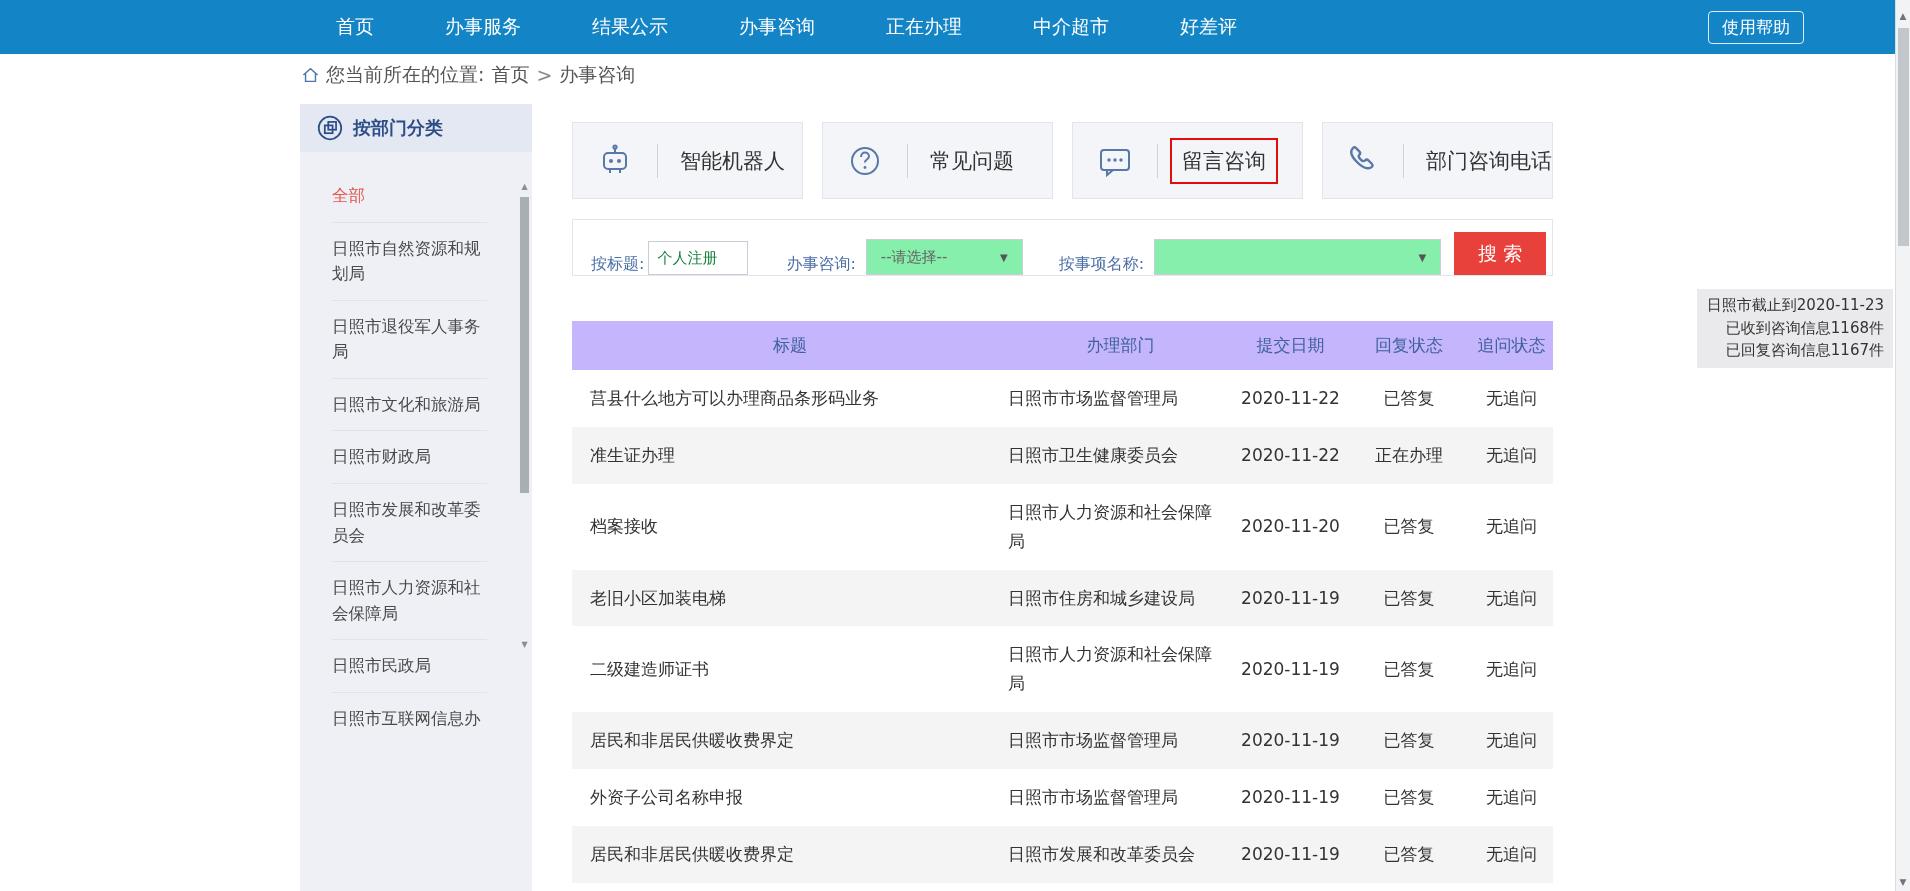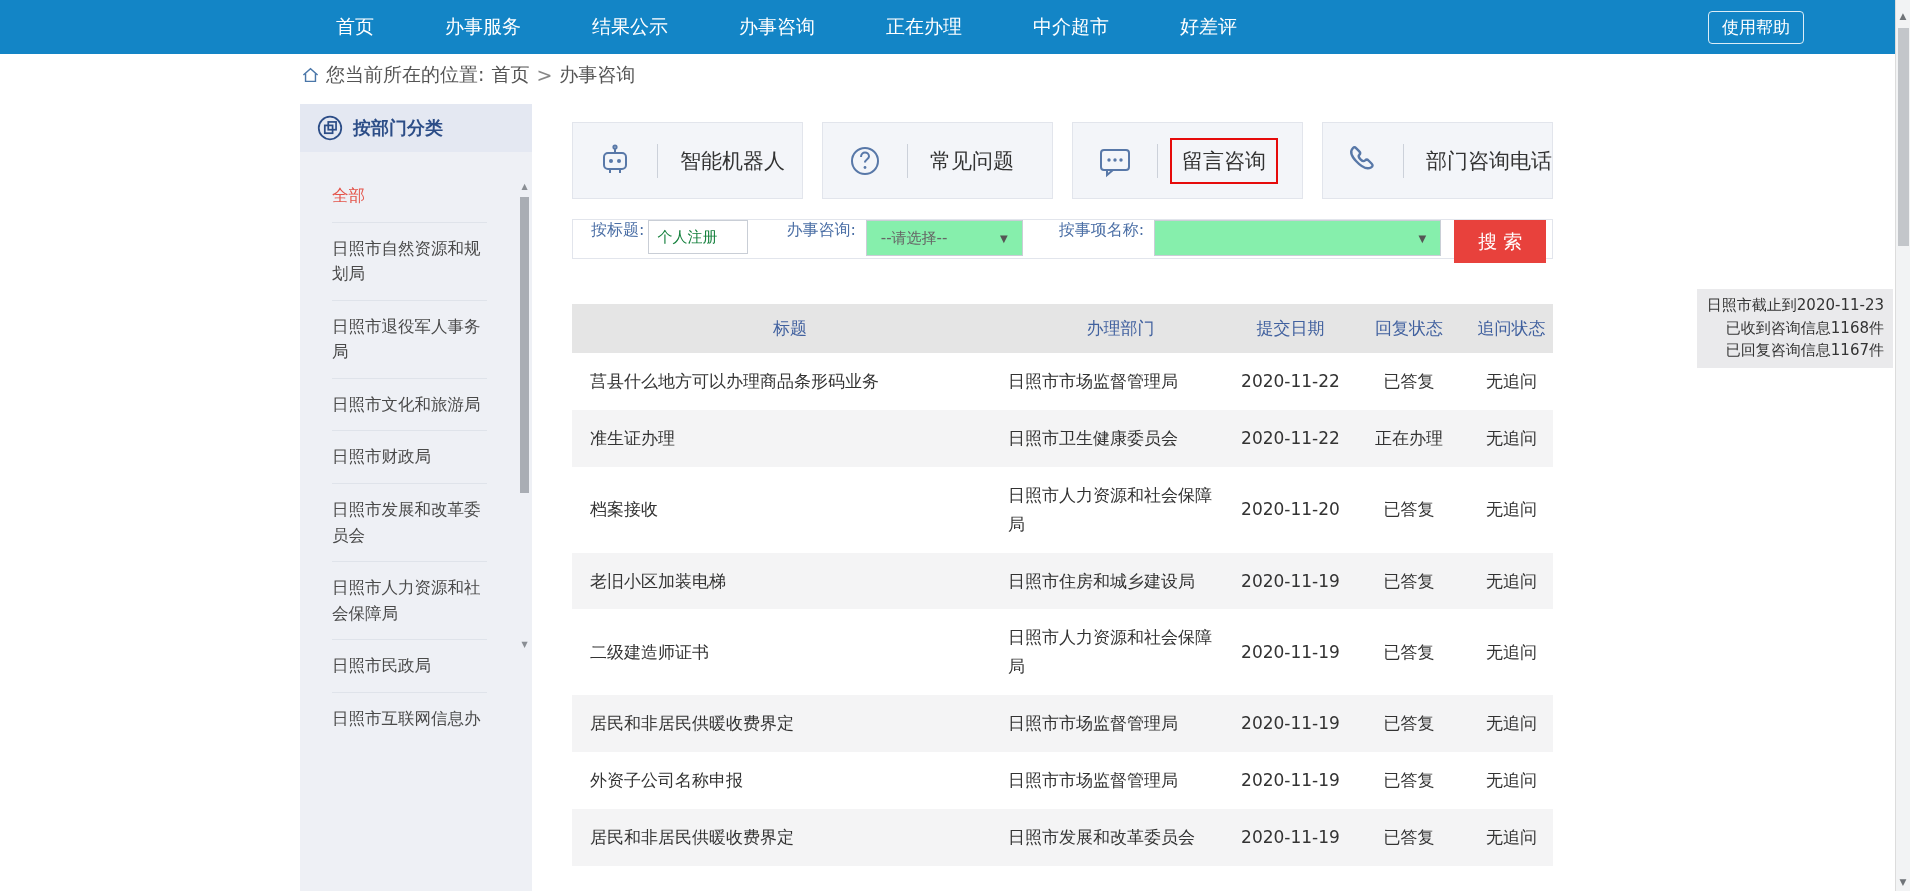--- a/index.html
+++ b/index.html
@@ -44,42 +44,42 @@
   .main { position:absolute; left:572px; top:122px; width:981px; }
 
   .tabs { display:flex; justify-content:space-between; }
   .tab { width:231px; height:77px; background:#f3f5f9; border:1px solid #e2e5ec;
     display:flex; align-items:center; cursor:pointer; }
   .tab-icon { width:84px; display:flex; justify-content:center; align-items:center; }
   .tab-divider { width:1px; height:34px; background:#ccd1da; }
   .tab-label { font-size:21px; color:#333; margin-left:22px; white-space:nowrap; }
   .red-box { border:2px solid #e60b0b; padding:7px 10px; margin-left:12px; }
 
-  .searchbar { margin-top:20px; height:40px; border:1px solid #e2e5ec;
-    display:flex; align-items:flex-start; background:#fff; }
+  .searchbar { margin-top:20px; height:57px; border:1px solid #e2e5ec;
+    display:flex; align-items:flex-end; background:#fff; }
   .s-label { font-size:16px; color:#4a6ea5; white-space:nowrap; }
   .lbl-title { margin-left:18px; }
   .inp-title { width:100px; height:34px; border:1px solid #c9ced6; margin-left:4px;
     font-size:15px; color:#15803d; padding:0 8px; outline:none;
     font-family:"DejaVu Sans","Liberation Sans",sans-serif; }
   .lbl-cat { margin-left:38px; }
   .sel { height:36px; border:1px solid #c9ced6; margin-left:10px; background:#86efac;
     display:flex; align-items:center; justify-content:space-between;
     padding:0 14px; font-size:15px; color:#666; cursor:pointer; }
   .sel-cat { width:157px; }
   .lbl-item { margin-left:36px; }
   .sel-item { width:287px; }
   .sel-arrow { font-size:10px; color:#555; }
   .search-btn { margin-left:13px; width:92px; height:43px; background:#e8413c;
     border:none; color:#fff; font-size:19px; cursor:pointer;
     font-family:"DejaVu Sans","Liberation Sans",sans-serif; }
 
   table.consult { margin-top:45px; width:981px; border-collapse:collapse; table-layout:fixed; }
   col.c1{width:436px} col.c2{width:225px} col.c3{width:115px} col.c4{width:122px} col.c5{width:83px}
-  thead tr { background:#e5e5e5; height:49px;border-radius:6px; }
+  thead tr { background:#c4b5fd; height:49px;border-radius:6px; }
   thead th { font-size:17px; color:#41619f; font-weight:normal; text-align:center; }
   tbody td { font-size:17px; color:#333; padding:14px 0; line-height:1.7; vertical-align:middle; }
   td.c-title { text-align:left; padding-left:18px; padding-right:28px; }
   td.c-dept  { text-align:left; padding-right:14px; }
   td.c-date, td.c-reply, td.c-follow { text-align:center; }
   tbody tr { cursor:pointer; }
   tbody tr:nth-child(even) { background:#f4f4f5; }
 
   
   .stats { position:absolute; right:17px; top:289px; width:196px; background:#eaeaec;

